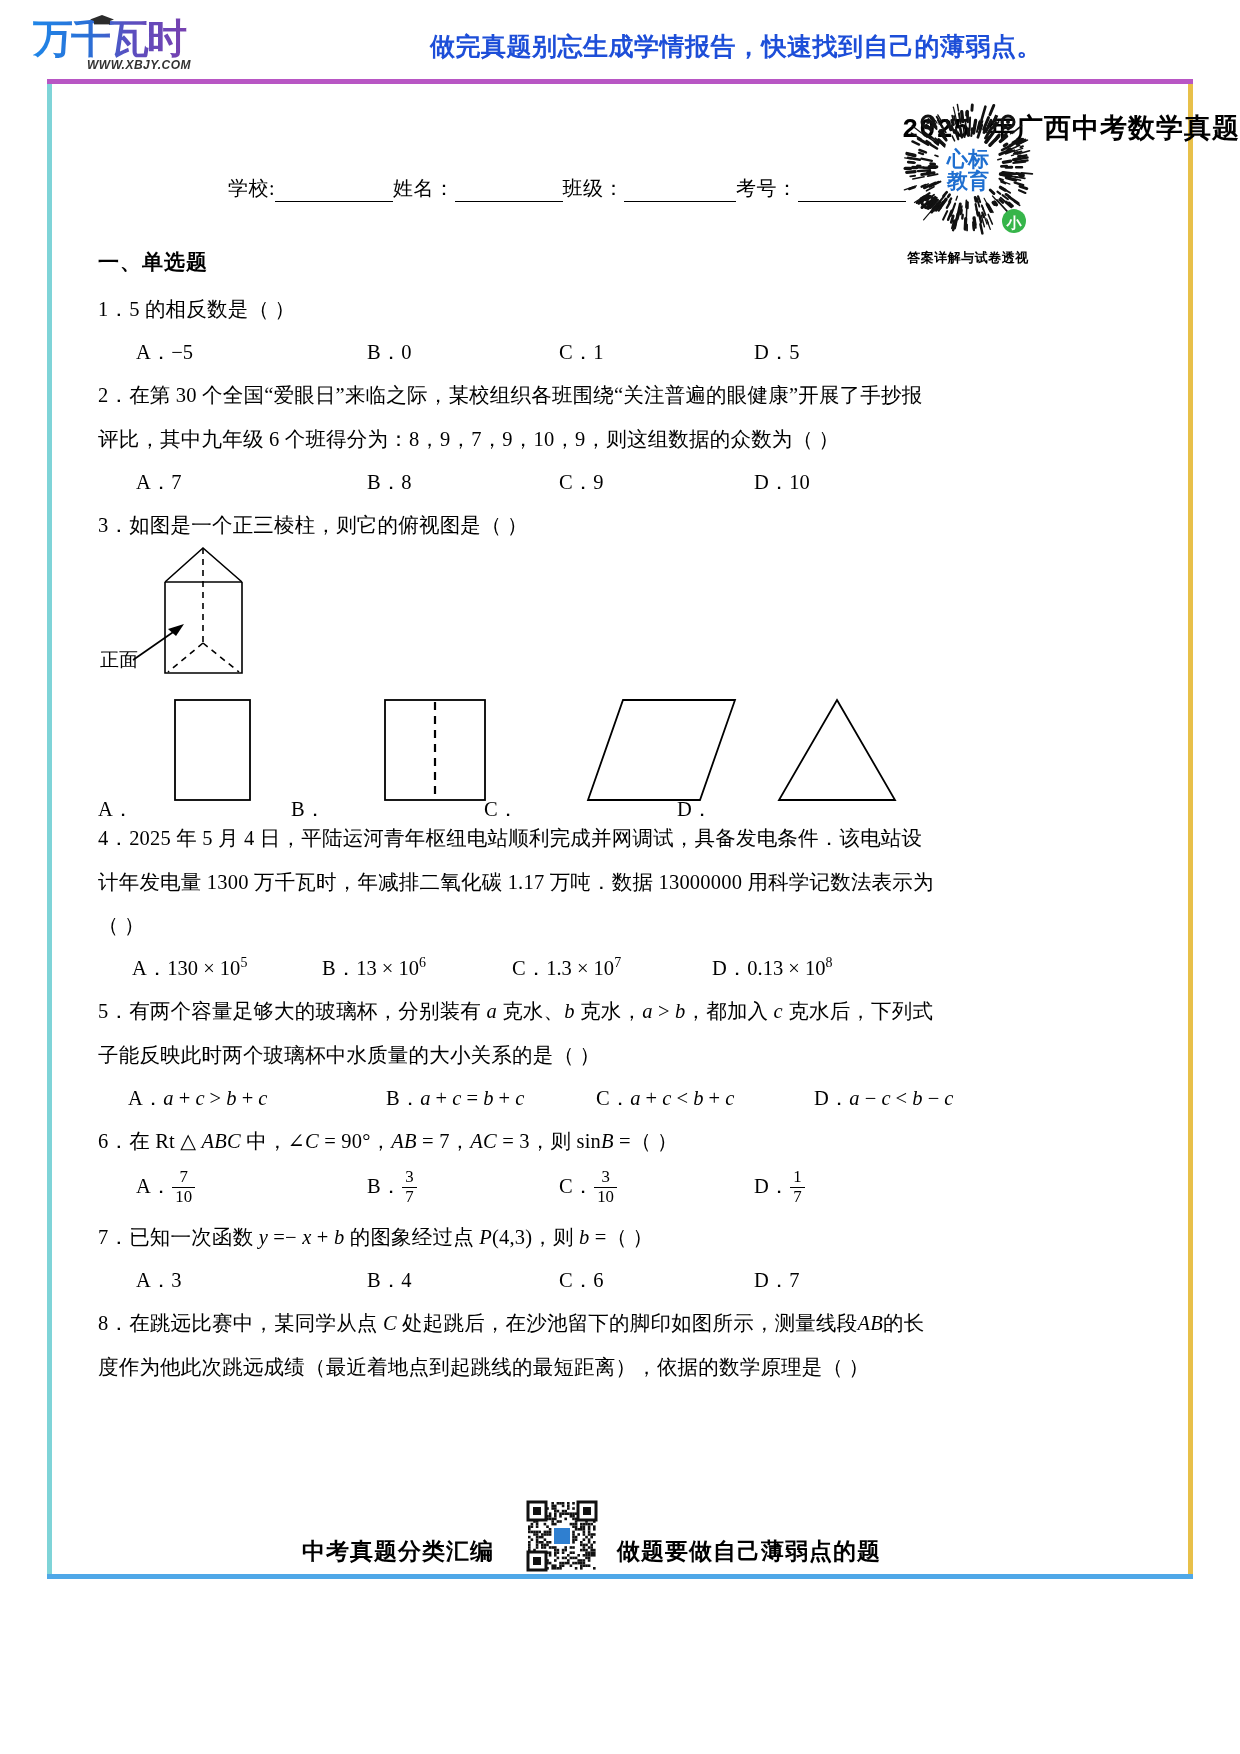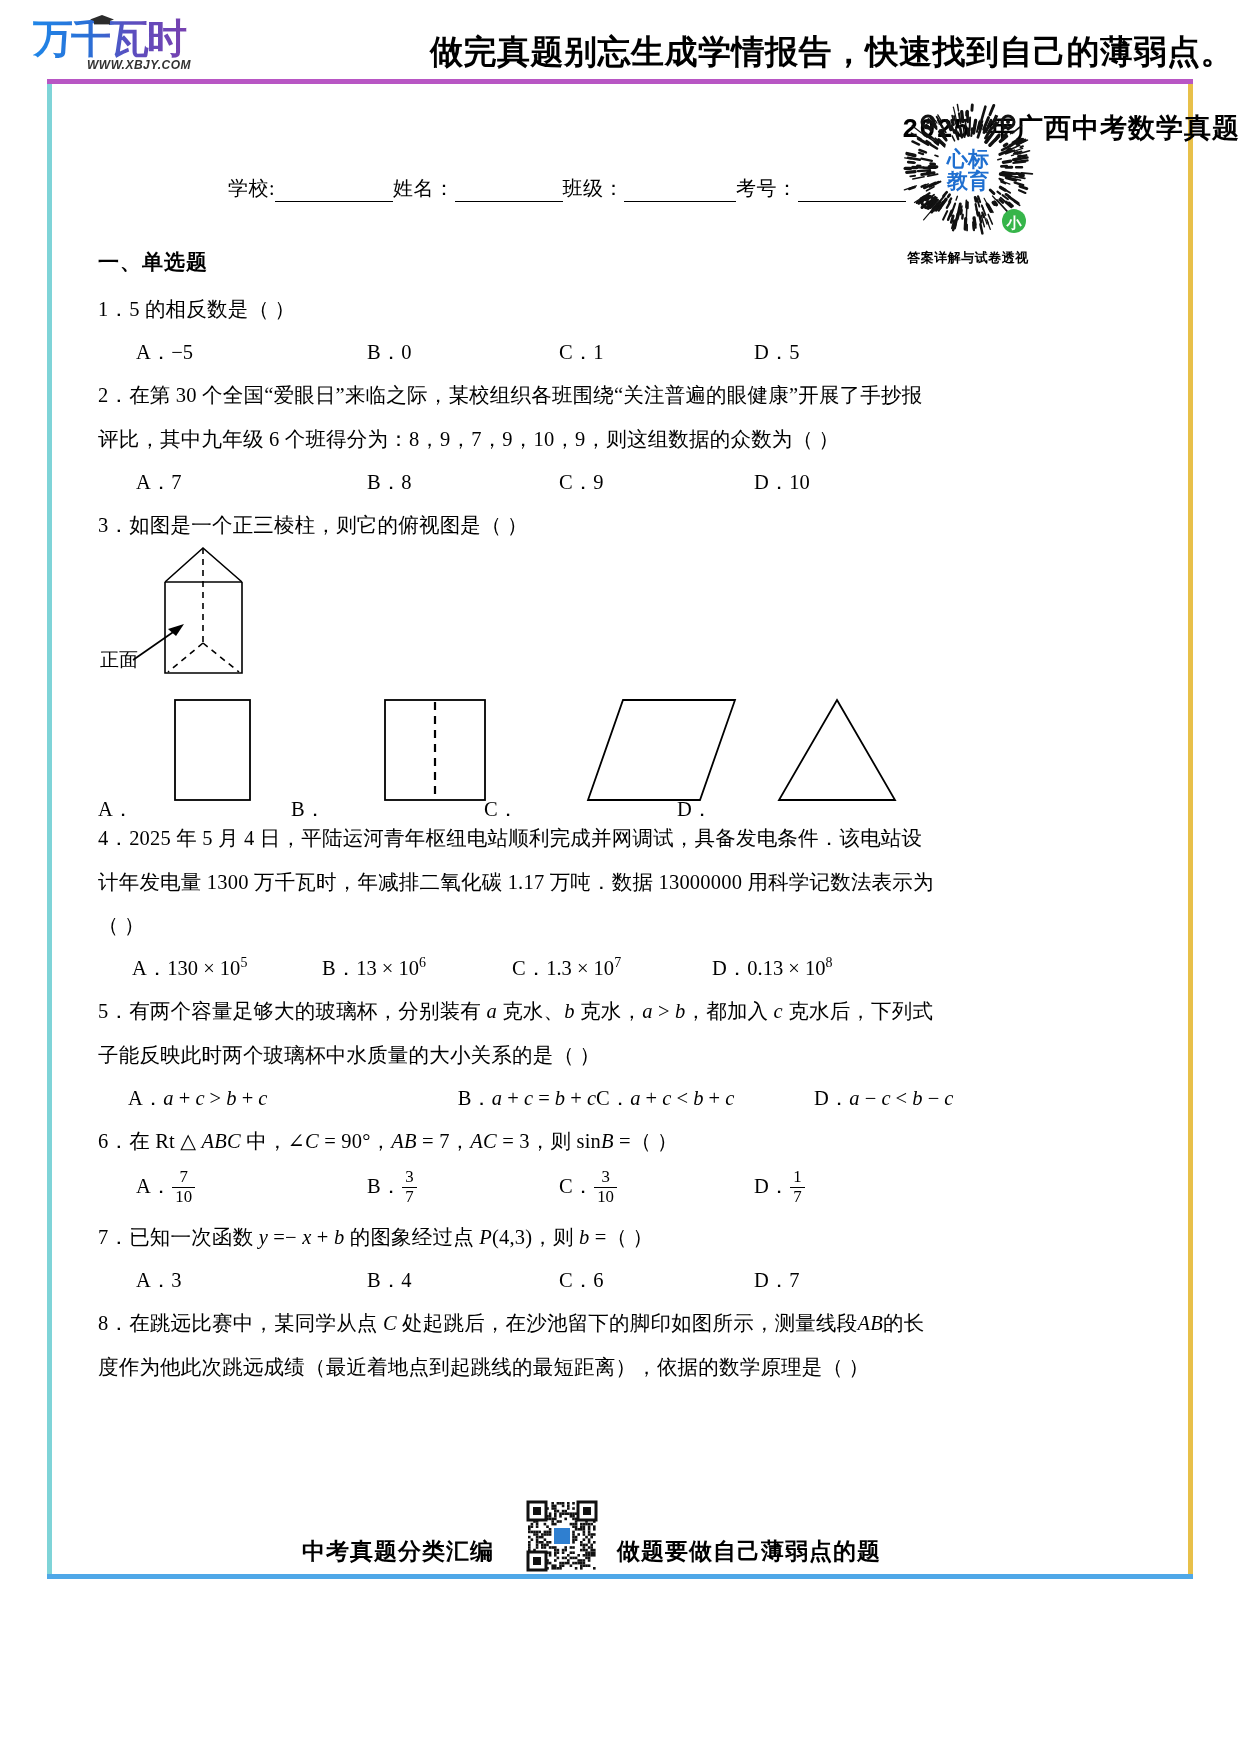--- a/index.html
+++ b/index.html
@@ -58,23 +58,23 @@
     left: 56px;
     top: -4px;
     width: 26px;
     height: 14px;
   }
   .header-tagline {
     position: absolute;
     left: 430px;
     top: 30px;
     font-family: "Liberation Sans", sans-serif;
-    font-size: 33px;
+    font-size: 25px;
     font-weight: bold;
-    color: #000000;
+    color: #1d4ed8;
     letter-spacing: 0.5px;
     white-space: nowrap;
   }
 
   
   .border-top {
     position: absolute;
     left: 47px; top: 79px;
     width: 1146px; height: 5px;
     background: #b856c4;
@@ -173,21 +173,21 @@
     padding-left: 38px;
     margin-bottom: 4px;
   }
   .opts.spread > span { flex: 0 0 auto; }
   .op-a { width: 195px; }
   .op-b { width: 192px; margin-left: 36px; }
   .op-c { width: 195px; }
   .op-d { width: 170px; }
   .opts-tight { padding-left: 30px; }
   .opts-tight .op-a { width: 222px; }
-  .opts-tight .op-b { width: 210px; text-align: right; }
+  .opts-tight .op-b { width: 210px; }
   .opts-tight .op-c { width: 218px; }
 
   i.v { font-style: italic; font-family: "Liberation Serif", serif; }
   .sup { font-size: 0.68em; vertical-align: super; }
 
   .frac {
     display: inline-block;
     vertical-align: middle;
     text-align: center;
     font-size: 0.82em;

